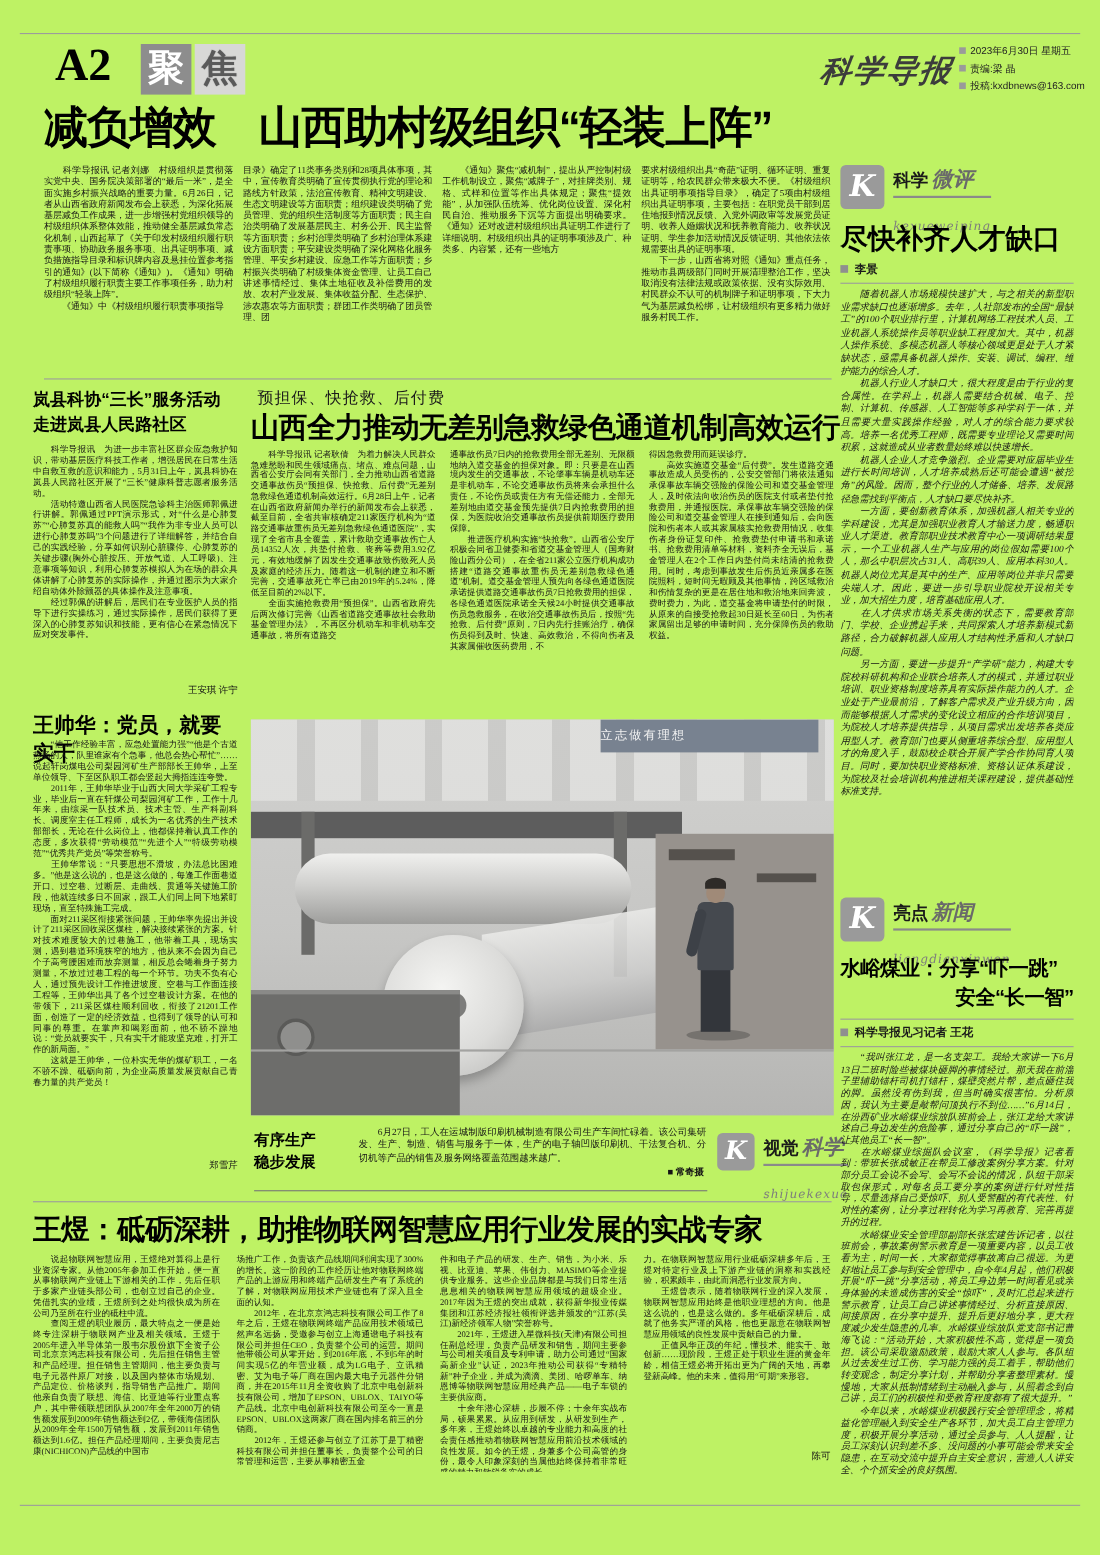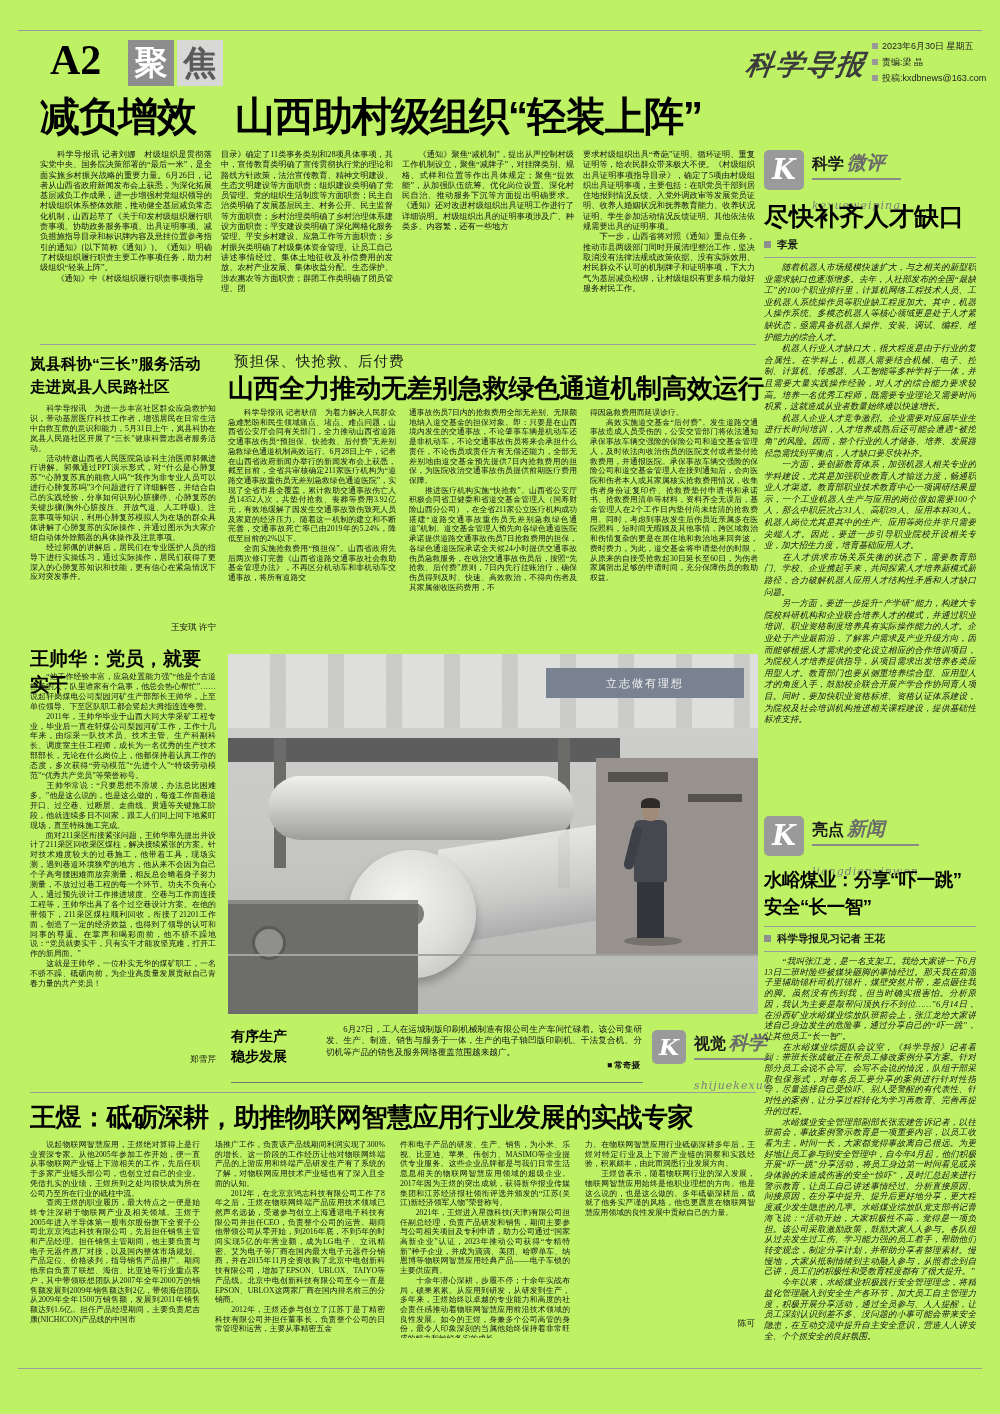--- a/index.html
+++ b/index.html
@@ -48,28 +48,28 @@
 .brand-script{font-family:"DejaVu Serif",serif;font-style:italic;font-weight:bold;font-size:19px;color:#6a6a6a;margin-left:3px}
 .brand-py{font-family:"DejaVu Serif",serif;font-style:italic;font-size:11px;color:#7d7d7d;
   border-top:2px solid #8a8a8a;margin-top:2px;padding-top:19px;letter-spacing:1px}
 .sb-title{position:absolute;left:764px;font-family:"Liberation Sans",sans-serif;font-weight:bold;color:#000}
 .author-row{position:absolute;left:764px;width:212px;font-size:10.5px;font-family:"Liberation Sans",sans-serif;
   font-weight:bold;color:#1a1a1a;border-bottom:1px solid #9c9c9c;padding-bottom:5px}
 .sq{display:inline-block;width:7px;height:7px;background:#8f8f8f;margin-right:6px}
 .sb-body{left:764px;width:212px;font-style:italic}
 .wp-body{top:262px;height:538px;font-size:8.6px;line-height:11.6px}
 .ld-body{top:956px;height:408px;font-size:8.6px;line-height:10.7px}
-.ld-t2{display:block;}
+.ld-t2{display:block;text-align:right}
 
 .photo{position:absolute;left:228px;top:654px;width:530px;height:360px;overflow:hidden;
   background:linear-gradient(180deg,#d2d2d0 0%,#c6c6c4 55%,#b5b5b3 100%)}
 .ph-windows{position:absolute;left:0;top:0;width:530px;height:74px;opacity:.75;
   background:repeating-linear-gradient(90deg,#e3e3e1 0 42px,#c9c9c7 42px 58px)}
-.ph-banner{position:absolute;left:318px;top:14px;width:198px;height:30px;background:#788290;
-  color:#f2f2f2;font-size:11px;line-height:30px;text-align:center;letter-spacing:2px;font-family:"Liberation Sans",sans-serif}
+.ph-banner{position:absolute;left:318px;top:0;width:198px;height:30px;background:#788290;
+  color:#f2f2f2;font-size:11px;line-height:30px;text-align:left;letter-spacing:2px;font-family:"Liberation Sans",sans-serif}
 .ph-beam{position:absolute;left:0;top:84px;width:392px;height:24px;background:#5d5d5d}
 .ph-post1{position:absolute;left:46px;top:84px;width:12px;height:130px;background:#6b6b69}
 .ph-post2{position:absolute;left:330px;top:84px;width:12px;height:150px;background:#6b6b69}
 .ph-cyl{position:absolute;left:40px;top:122px;width:306px;height:64px;border-radius:32px;
   background:linear-gradient(180deg,#f0f0ee 0%,#cfcfcd 45%,#9e9e9c 100%)}
 .ph-roll{position:absolute;left:120px;top:196px;width:128px;height:128px;border-radius:50%;
   background:radial-gradient(circle at 42% 38%,#f4f4f2 0%,#dcdcda 55%,#b9b9b7 100%);box-shadow:0 6px 10px rgba(0,0,0,.25)}
 .ph-roll-core{position:absolute;left:172px;top:248px;width:24px;height:24px;border-radius:50%;background:#7d7d7b}
 .ph-film{position:absolute;left:210px;top:176px;width:250px;height:96px;transform:skewY(-9deg);
   background:linear-gradient(180deg,#e9e9e7 0%,#cccccb 60%,#ababab 100%);opacity:.9}
@@ -213,20 +213,21 @@
       <p>　　2012年，王煜还参与创立了江苏丁是丁精密科技有限公司并担任董事长，负责整个公司的日常管理和运营，主要从事精密五金</p>
     </div>
   <div class="col bot-col" style="left:400px">
       <p>件和电子产品的研发、生产、销售，为小米、乐视、比亚迪、苹果、伟创力、MASIMO等企业提供专业服务。这些企业品牌都是与我们日常生活息息相关的物联网智慧应用领域的超级企业。2017年因为王煜的突出成就，获得新华报业传媒集团和江苏经济报社领衔评选并颁发的“江苏(吴江)新经济领军人物”荣誉称号。</p>
       <p>　　2021年，王煜进入星微科技(天津)有限公司担任副总经理，负责产品研发和销售，期间主要参与公司相关项目及专利申请，助力公司通过“国家高新企业”认证，2023年推动公司获得“专精特新”种子企业，并成为滴滴、美团、哈啰单车、纳恩博等物联网智慧应用经典产品——电子车锁的主要供应商。</p>
       <p>　　十余年潜心深耕，步履不停；十余年实战布局，硕果累累。从应用到研发，从研发到生产，多年来，王煜始终以卓越的专业能力和高度的社会责任感推动着物联网智慧应用前沿技术领域的良性发展。如今的王煜，身兼多个公司高管的身份，最令人印象深刻的当属他始终保持着非常旺盛的精力和敏锐务实的成长</p>
     </div>
   <div class="col bot-col" style="left:585px;height:176px">
       <p>力。在物联网智慧应用行业砥砺深耕多年后，王煜对特定行业及上下游产业链的洞察和实践经验，积累颇丰，由此而洞悉行业发展方向。</p>
       <p>　　王煜曾表示，随着物联网行业的深入发展，物联网智慧应用始终是他职业理想的方向。他是这么说的，也是这么做的。多年砥砺深耕后，成就了他务实严谨的风格，他也更愿意在物联网智慧应用领域的良性发展中贡献自己的力量。</p>
+      <p>　　正值风华正茂的年纪，懂技术、能实干、敢创新……现阶段，王煜正处于职业生涯的黄金年龄，相信王煜必将开拓出更为广阔的天地，再攀登新高峰。他的未来，值得用“可期”来形容。</p>
     </div>
   <div class="byline" style="left:585px;top:1318px;width:170px">陈可</div>
 
   <div class="brand" style="left:764px;top:150px">
     <div class="kbox">K</div>
     <div class="brand-right">
       <div class="brand-line1">
         <span class="brand-bold">科学</span><span class="brand-script">微评</span>
       </div>
       <div class="brand-py">kexueweiping</div>

